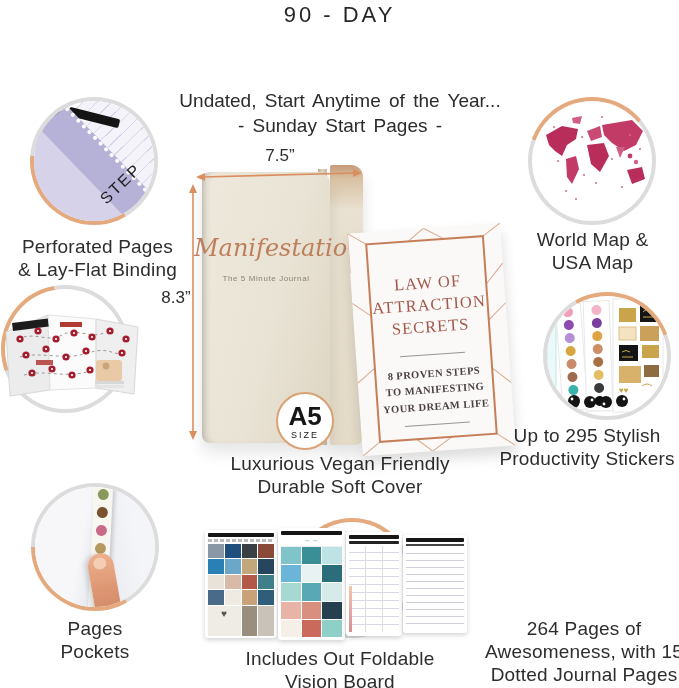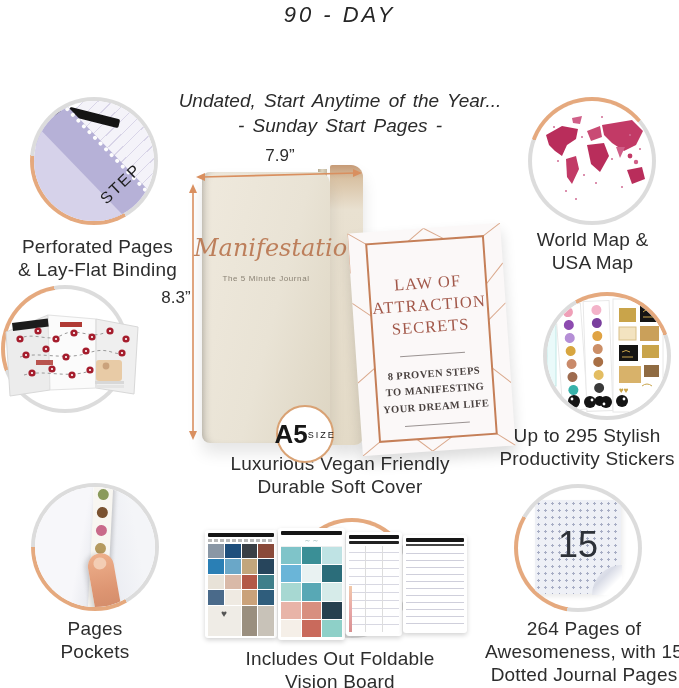--- a/index.html
+++ b/index.html
@@ -1,18 +1,18 @@
 <!DOCTYPE html>
 <html><head>
 <meta charset="utf-8">
 <style>
   html,body{margin:0;padding:0;background:#fff;}
   .stage{position:relative;width:679px;height:688px;background:#fff;overflow:hidden;
          font-family:"Liberation Sans",sans-serif;color:#2c2c2c;}
-  .txt{position:absolute;text-align:center;white-space:pre-line;font-style:italic;}
+  .txt{position:absolute;text-align:center;white-space:pre-line;}
   .top-title{top:2px;left:0;width:679px;font-size:22px;letter-spacing:3px;color:#262626;}
   .banner{position:absolute;left:62px;top:33px;width:552px;height:40px;border:2.5px solid #dba377;
           border-radius:24px;background:#f2f1f2;display:flex;align-items:center;justify-content:center;}
   .banner span{font-size:25px;letter-spacing:1.5px;color:#262626;}
   .sub1{top:90px;left:120px;width:440px;font-size:19px;word-spacing:3px;color:#2b2b2b;}
   .sub2{top:115px;left:120px;width:440px;font-size:19px;word-spacing:3px;color:#2b2b2b;}
   .caption{position:absolute;text-align:center;white-space:pre-line;font-size:19px;line-height:1.22;
            letter-spacing:.2px;color:#2d2d2d;}
   .ring{position:absolute;width:128px;height:128px;border-radius:50%;padding:4px;box-sizing:border-box;}
   .disc{width:100%;height:100%;border-radius:50%;background:#fff;overflow:hidden;position:relative;}
@@ -45,22 +45,22 @@
              background:linear-gradient(315deg,#fff 30%,#d8dbe6 60%,#eceef4 100%);}
   .band{position:absolute;left:318px;top:169px;width:9px;height:276px;
         background:linear-gradient(90deg,#b4a98f 0,#ded4c0 45%,#c4b9a1 100%);}
   .cover{position:absolute;left:202px;top:172px;width:128px;height:271px;border-radius:8px 12px 10px 8px;
          background:linear-gradient(105deg,#efe9dd 0,#e9e3d5 55%,#ddd5c2 100%);
          box-shadow:inset 7px 0 10px -7px rgba(0,0,0,.35),0 10px 16px rgba(0,0,0,.10);}
   .script{position:absolute;left:194px;top:234px;width:144px;text-align:center;white-space:nowrap;
           font-family:"DejaVu Serif",serif;font-style:italic;font-size:24px;color:#bd7f5b;}
   .cover-sub{position:absolute;left:206px;top:274px;width:120px;text-align:center;font-size:8px;
              letter-spacing:.6px;color:#8a8274;}
-  .badge{position:absolute;left:276px;top:405px;width:58px;height:58px;border-radius:50%;background:#fff;
-         border:2px solid #d9a274;box-sizing:border-box;display:flex;flex-direction:row;
+  .badge{position:absolute;left:276px;top:392px;width:58px;height:58px;border-radius:50%;background:#fff;
+         border:2px solid #d9a274;box-sizing:border-box;display:flex;flex-direction:column;
          align-items:center;justify-content:center;z-index:5;}
   .badge .sz{font-size:26px;font-weight:bold;color:#161616;line-height:1;}
   .badge .un{font-size:9px;letter-spacing:2px;color:#161616;margin-top:1px;}
   .dim-label{position:absolute;font-size:17px;color:#2d2d2d;text-align:center;}
   
   .booklet{position:absolute;left:355px;top:228px;width:153px;height:223px;background:#fbf8f8;
            transform:rotate(-4deg);border-radius:2px;box-shadow:0 8px 14px rgba(0,0,0,.14);z-index:4;}
   .bk-title{position:absolute;left:0;top:44px;width:100%;text-align:center;white-space:pre-line;
             font-family:"Liberation Serif",serif;font-size:16.5px;line-height:1.32;letter-spacing:1px;color:#a2584a;}
   .bk-line{position:absolute;left:44px;width:65px;border-top:1px solid #9a9392;}
@@ -254,45 +254,37 @@
             <circle cx="45" cy="104" r="1.4"></circle>
           <circle cx="57" cy="108" r="1.4"></circle>
             <circle cx="77" cy="103" r="1.4"></circle>
         </g>
       </svg>
     </div>
   </div>
   <div class="caption" style="left:495px;top:424px;width:184px">Up to 295 Stylish
 Productivity Stickers</div>
 
-  <div class="ring" style="left:514px;top:484px;background:conic-gradient(from 190deg,#e5a97e 0 110deg,#dcdcdc 110deg 360deg)">
-    <div class="disc">
-      <div class="p15">
-        <div class="num">15</div>
-        <div class="curl"></div>
-      </div>
-    </div>
-  </div>
   <div class="caption" style="left:484px;top:617px;width:200px">264 Pages of
 Awesomeness, with 15
 Dotted Journal Pages</div>
 
   <div style="position:absolute;left:330px;top:165px;width:33px;height:280px;border-radius:2px 12px 8px 2px;
               background:linear-gradient(180deg,#c69a76 0,#d9c2a4 14px,#e9e1d1 45px,#e3dac7 100%);
               box-shadow:0 10px 16px rgba(0,0,0,.12);"></div>
   <div class="band"></div>
   <div class="cover"></div>
   <div class="script">Manifestation</div>
   <div class="cover-sub">The 5 Minute Journal</div>
   <div class="badge">
     <div class="sz">A5</div>
     <div class="un">SIZE</div>
   </div>
 
-  <div class="dim-label" style="left:255px;top:146px;width:50px">7.9”</div>
+  <div class="dim-label" style="left:255px;top:146px;width:50px">7.5”</div>
   <svg style="position:absolute;left:196px;top:167px" width="166" height="16" viewBox="0 0 166 16">
     <line x1="6" y1="10" x2="160" y2="6" stroke="#d98f5f" stroke-width="1.6"></line>
     <polygon points="0,10 9,6 9,14" fill="#d98f5f"></polygon>
     <polygon points="166,6 157,2 157,10" fill="#d98f5f"></polygon>
   </svg>
   <div class="dim-label" style="left:155px;top:288px;width:42px">8.3”</div>
   <svg style="position:absolute;left:186px;top:184px" width="14" height="256" viewBox="0 0 14 256">
     <line x1="7" y1="6" x2="7" y2="250" stroke="#d98f5f" stroke-width="1.6"></line>
     <polygon points="7,0 3,9 11,9" fill="#d98f5f"></polygon>
     <polygon points="7,256 3,247 11,247" fill="#d98f5f"></polygon>

